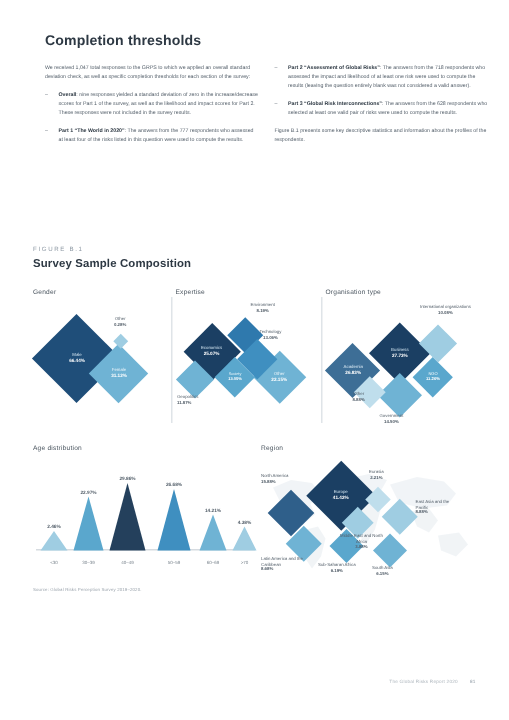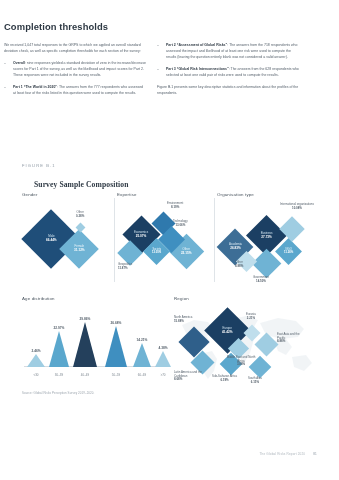--- a/index.html
+++ b/index.html
@@ -18,21 +18,21 @@
 
   .page {
     position: absolute;
     inset: 0;
     background: #ffffff;
   }
 
   
   .article {
     position: absolute;
-    left: 4px;
+    left: 30px;
     top: 22px;
     width: 296px;
   }
   .article-title {
     font-size: 9.4px;
     font-weight: bold;
     color: #2d3843;
     letter-spacing: 0.1px;
     margin: 0 0 9px 0;
     line-height: 1.15;
@@ -85,23 +85,22 @@
     font-size: 4.1px;
     letter-spacing: 1.1px;
     color: #8e99a4;
     margin: 0 0 3px 0;
     text-transform: uppercase;
   }
   .figure-title {
     font-size: 7.6px;
     font-weight: bold;
     color: #2d3843;
-    margin: 12px;
+    margin: 0;
     letter-spacing: 0.1px;
-    font-family: Liberation Serif, serif;
   }
 
   
   .charts {
     position: absolute;
     left: 22px;
     top: 192px;
     width: 296px;
   }
   .chart-row {

